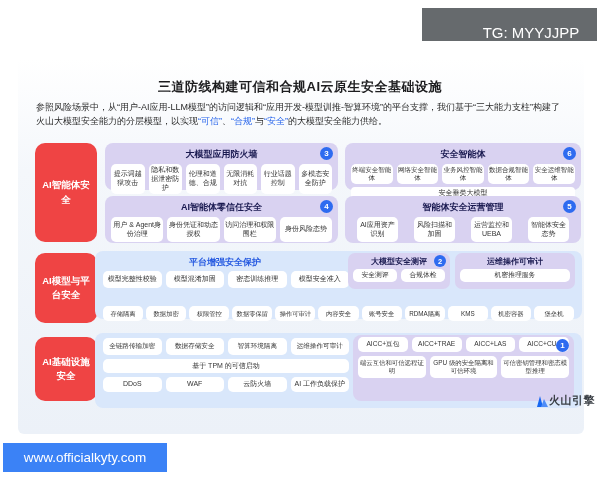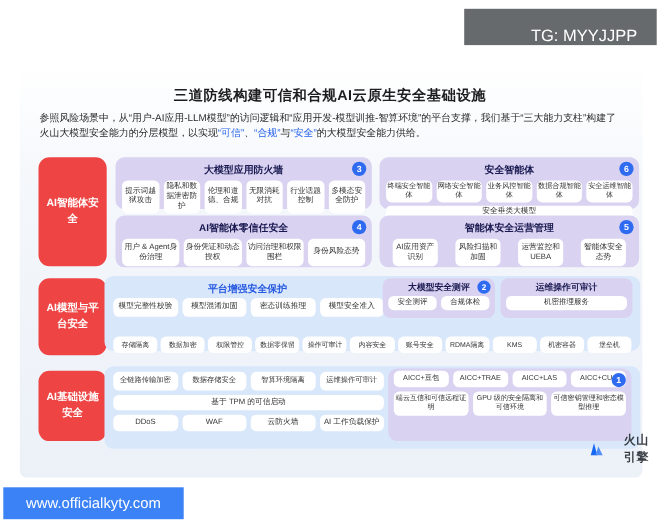--- a/index.html
+++ b/index.html
@@ -66,21 +66,21 @@
   #infra-r2 .chip{min-height:14px;font-size:7px;}
   #infra-r3{margin-top:4px;}
   #infra-r3 .chip{min-height:15px;font-size:7px;}
   
   #panel-aicc{left:258px;top:2px;width:221px;height:66px;padding:2px 5px;}
   #panel-aicc .panel-title{font-size:8px;margin:2px 0 3px;}
   #aicc-r1 .chip{min-height:15px;font-size:6.6px;white-space:nowrap;}
   #aicc-r2{margin-top:4px;}
   #aicc-r2 .chip{min-height:22px;font-size:6.4px;}
   
-  .logo{position:absolute;left:536px;top:393px;display:flex;align-items:center;gap:18px;}
+  .logo{position:absolute;left:536px;top:393px;display:flex;align-items:center;gap:0;}
   .logo-text{font-size:11px;font-weight:bold;color:#3a3f45;letter-spacing:.5px;}
 </style>
 </head>
 <body>
 
 <div class="stage">
 
   <div class="wm-top">
     <span>TG: MYYJJPP</span>
   </div>

